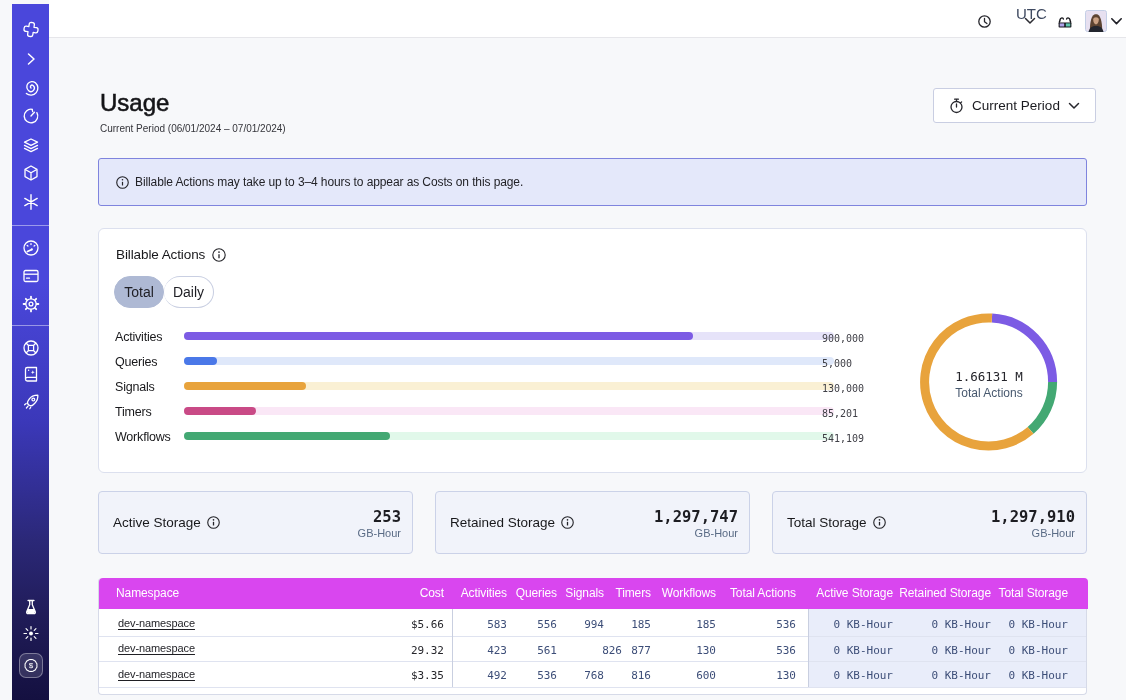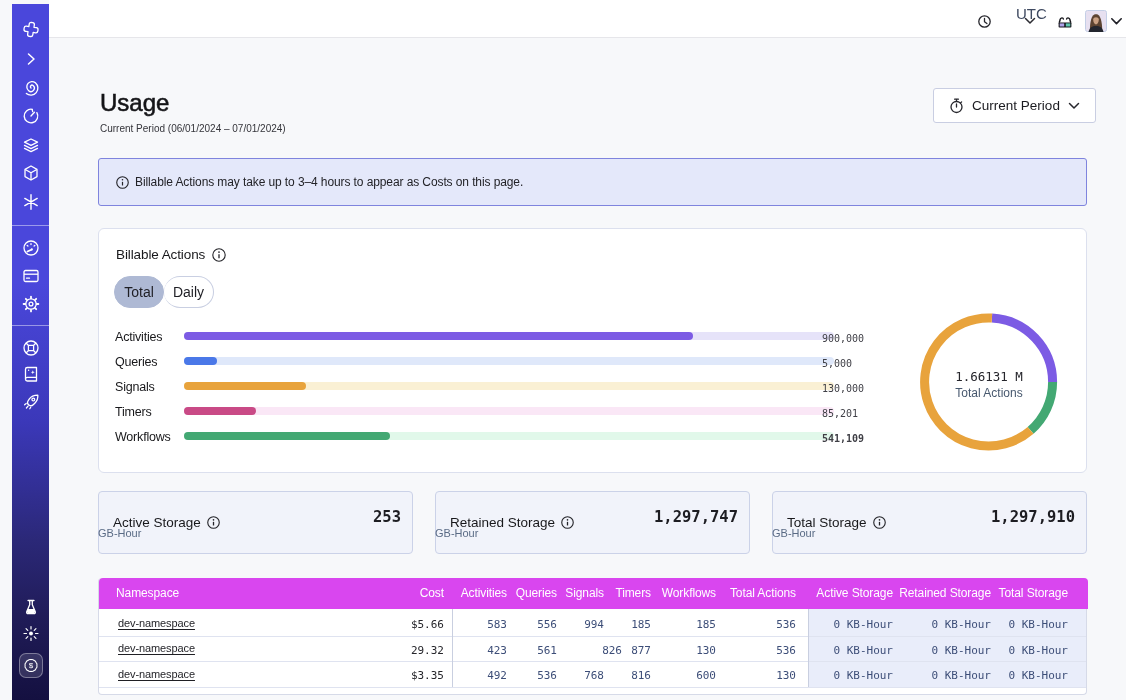--- a/index.html
+++ b/index.html
@@ -29,21 +29,21 @@
   #toggle .off { background:#fff; border:1px solid #c9cfe2; border-left:none; }
   
   .blabel { position:absolute; left:115px; font-size:12.5px; letter-spacing:-0.2px; color:#18181b; }
   .btrack { position:absolute; left:184px; width:650px; height:8px; border-radius:4px; }
   .bfill  { position:absolute; height:8px; border-radius:4px; }
   .bval   { position:absolute; width:68px; font-size:10px; color:#3f3f46; font-family:monospace; }
   
   .scard { position:absolute; top:491px; width:315px; height:63px; background:#f1f3fa; border:1px solid #cbd2e8; border-radius:4px; }
   .slabel { position:absolute; top:515px; font-size:13.5px; color:#18181b; display:flex; align-items:center; gap:6px; }
   .sval { position:absolute; top:508px; text-align:right; font-family:monospace; font-weight:bold; font-size:15.5px; color:#1d1d22; }
-  .sunit { position:absolute; top:527px; font-size:11px; color:#5a6b85; }
+  .sunit { position:absolute; top:527px; text-align:right; font-size:11px; color:#5a6b85; }
   
   #tablewrap { left:98px; top:578px; width:989px; height:117px; background:#fff; border:1px solid #d6daE8; border-top:none; border-radius:4px; }
   #thead { position:absolute; left:0; top:0; width:989px; height:31px; background:#d946ef; border-radius:4px 4px 0 0; color:#fff; font-size:12px; letter-spacing:-0.1px; }
   #thead div { position:absolute; top:8px; }
   .rline { position:absolute; left:0; width:987px; height:1px; background:#dfe3f0; }
   .storbg { position:absolute; background:#e9edfa; }
   .vline { position:absolute; width:1px; background:#c9cfe0; }
   .td { position:absolute; font-family:monospace; font-size:11px; color:#3d4e78; text-align:right; }
   .tdc { position:absolute; font-family:monospace; font-size:11px; color:#26262b; text-align:right; }
   .ns { position:absolute; left:19px; font-size:11px; letter-spacing:-0.1px; color:#1f1f24; text-decoration:underline; text-underline-offset:2px; }
@@ -208,21 +208,21 @@
 <div class="btrack" style="top:432px; background:#e1f8ea;"></div>
 <div class="bfill" style="left:184px; top:332px; width:509px; background:#7c5be4;"></div>
 <div class="bfill" style="left:184px; top:357px; width:33px;  background:#4a78e8;"></div>
 <div class="bfill" style="left:184px; top:382px; width:122px; background:#e8a33c;"></div>
 <div class="bfill" style="left:184px; top:407px; width:72px;  background:#c94a86;"></div>
 <div class="bfill" style="left:184px; top:432px; width:206px; background:#43a873;"></div>
 <div class="bval" style="left:822px; top:333px;">900,000</div>
 <div class="bval" style="left:822px; top:358px;">5,000</div>
 <div class="bval" style="left:822px; top:383px;">130,000</div>
 <div class="bval" style="left:822px; top:408px;">85,201</div>
-<div class="bval" style="left:822px; top:433px;font-weight:bold;">541,109</div>
+<div class="bval" style="left:822px; top:433px;">541,109</div>
 
 <svg class="abs" style="left:910px; top:303px;" width="158" height="158" viewBox="910 303 158 158">
   <path d="M 991.95 318.09 A 64 64 0 0 1 1052.60 382.00" stroke="#7c5be4" stroke-width="9" fill="none"></path>
   <path d="M 1052.60 382.00 A 64 64 0 0 1 1030.59 430.30" stroke="#43a873" stroke-width="9" fill="none"></path>
   <path d="M 1030.59 430.30 A 64 64 0 1 1 991.95 318.09" stroke="#e8a33c" stroke-width="9" fill="none"></path>
 </svg>
 <div class="abs mono" style="left:920px; top:369px; width:138px; text-align:center; font-size:12.5px; color:#26262c;">1.66131 M</div>
 <div class="abs" style="left:920px; top:386px; width:138px; text-align:center; font-size:12px; color:#47586e;">Total Actions</div>
 
 <div class="scard" style="left:98px;"></div>

